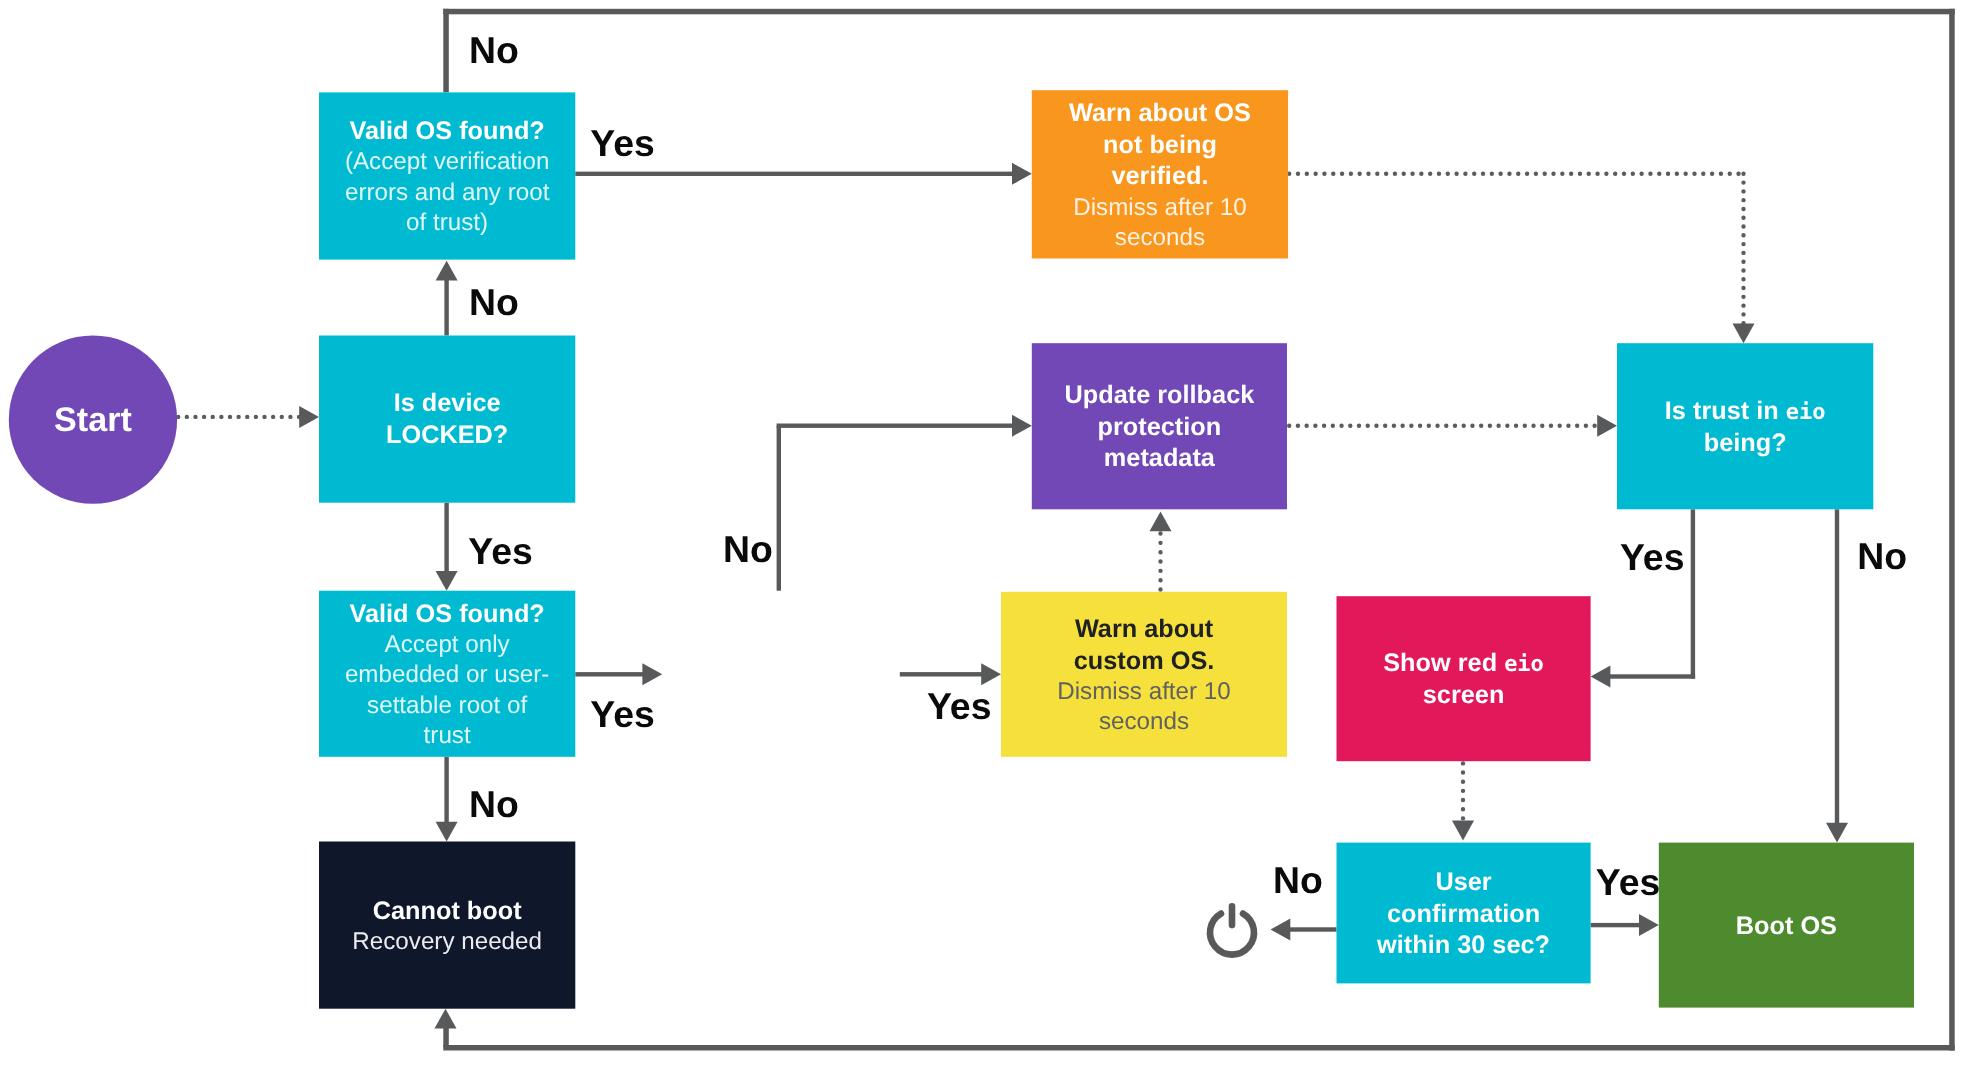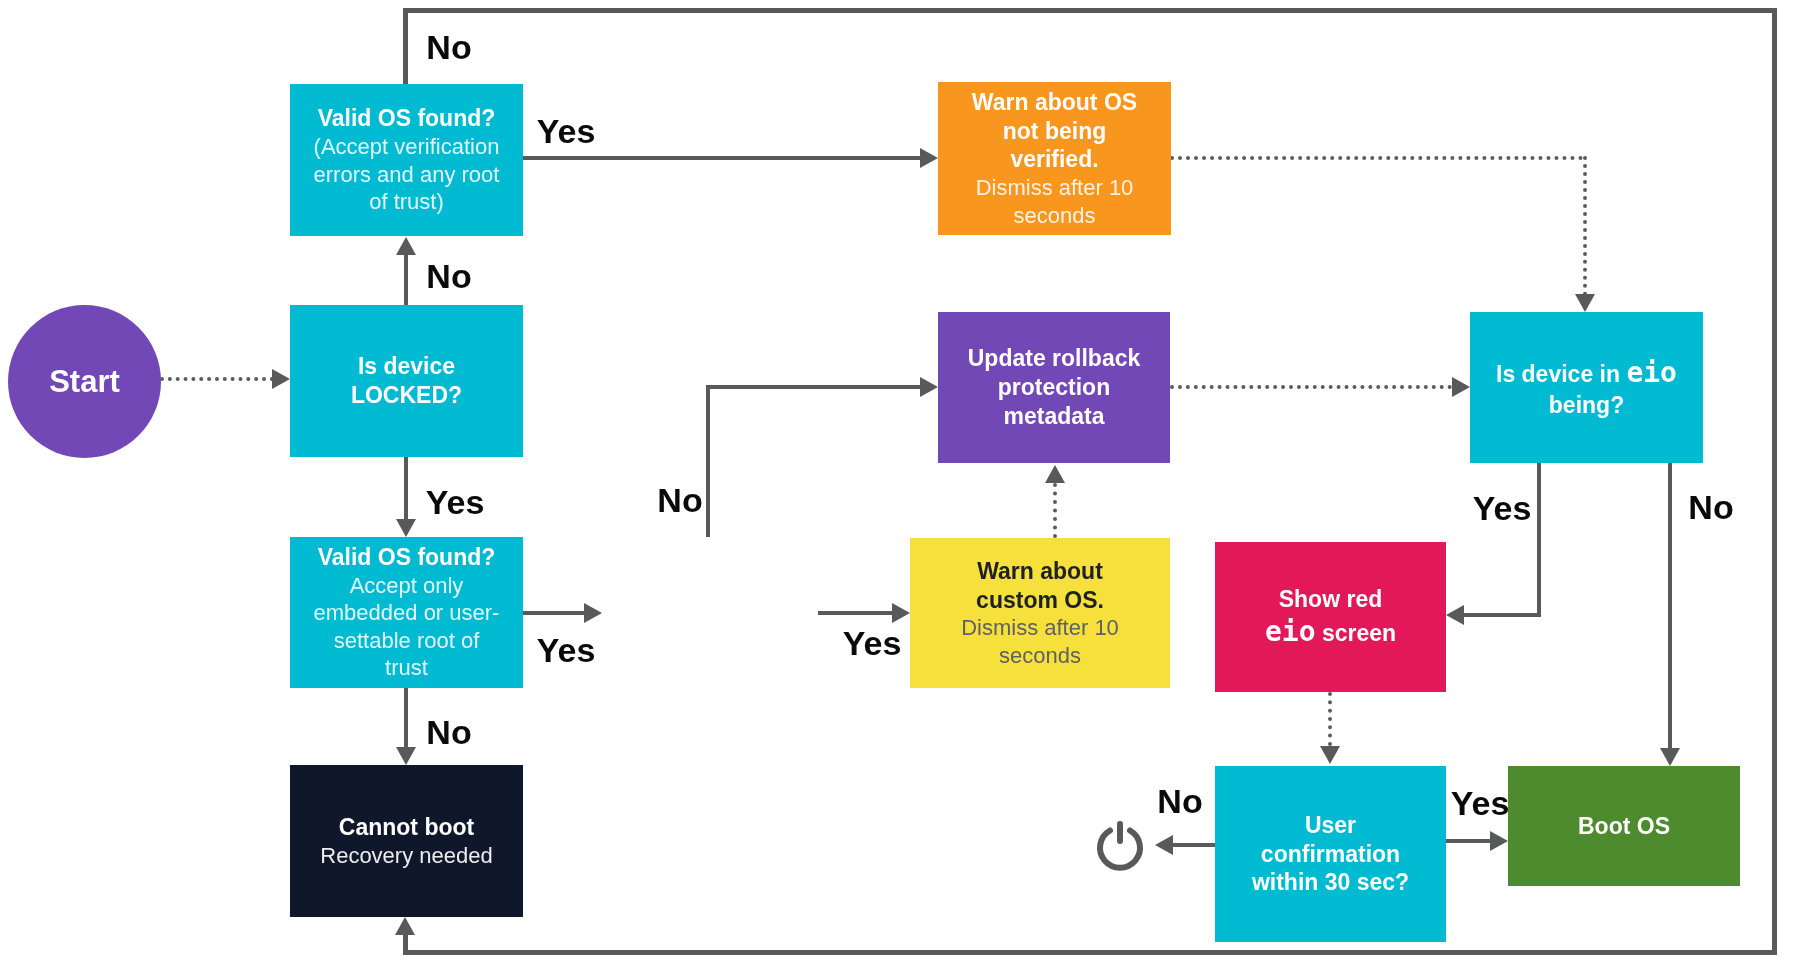--- a/index.html
+++ b/index.html
@@ -7,21 +7,21 @@
           font-family:"Liberation Sans",sans-serif;overflow:hidden;}
   
   .node{position:absolute;display:flex;flex-direction:column;align-items:center;
         justify-content:center;text-align:center;color:#fff;box-sizing:border-box;}
   .node .t{font-weight:700;font-size:23px;line-height:1.26;}
   .node .s{font-weight:400;font-size:22px;line-height:1.25;color:rgba(255,255,255,.88);}
   .node--pink .s{color:rgba(255,255,255,.92);}
   .node--yellow .t{color:#202124;}
   .node--yellow .s{color:#616161;}
   .circle{border-radius:50%;font-size:31px;font-weight:700;}
-  .mono{font-family:"DejaVu Sans Mono",monospace;font-size:28px;}
+  .mono{font-family:"DejaVu Sans Mono",monospace;font-size:20px;}
   .big{font-size:26px;}
   
   .sl{position:absolute;background:#58595B;}
   
   .dh{position:absolute;height:0;border-top:4px dotted #5A5C5E;}
   .dv{position:absolute;width:0;border-left:4px dotted #5A5C5E;}
   
   .ar{position:absolute;width:0;height:0;border:solid transparent;}
   .ar-r{border-width:10px 0 10px 18px;border-left-color:#58595B;}
   .ar-l{border-width:10px 18px 10px 0;border-right-color:#58595B;}
@@ -126,21 +126,21 @@
 
   <div class="node" style="left: 290px; top: 305px; width: 233px; height: 152px; background: rgb(0, 186, 210);">
     <div class="t mw130">Is device LOCKED?</div>
   </div>
 
   <div class="node" style="left: 938px; top: 312px; width: 232px; height: 151px; background: rgb(114, 72, 182);">
     <div class="t mw185">Update rollback protection metadata</div>
   </div>
 
   <div class="node" style="left: 1470px; top: 312px; width: 233px; height: 151px; background: rgb(0, 186, 210);">
-    <div class="t mw190"><span>Is device in </span><span class="mono">eio</span><span> being?</span></div>
+    <div class="t mw190"><span>Is trust in </span><span class="mono">eio</span><span> being?</span></div>
   </div>
 
   <div class="node" style="left: 290px; top: 537px; width: 233px; height: 151px; background: rgb(0, 186, 210);">
     <div class="t">Valid OS found?</div>
     <div class="s mw190">Accept only embedded or user-settable root of trust</div>
   </div>
 
 
   <div class="node node--yellow" style="left: 910px; top: 538px; width: 260px; height: 150px; background: rgb(246, 225, 60);">
     <div class="t mw160">Warn about custom OS.</div>
@@ -149,25 +149,25 @@
 
   <div class="node node--pink" style="left: 1215px; top: 542px; width: 231px; height: 150px; background: rgb(226, 24, 91);">
     <div class="t mw160"><span>Show red </span><span class="mono">eio</span><span> screen</span></div>
   </div>
 
   <div class="node node--pink" style="left: 290px; top: 765px; width: 233px; height: 152px; background: #0f172a;">
     <div class="t">Cannot boot</div>
     <div class="s">Recovery needed</div>
   </div>
 
-  <div class="node" style="left: 1215px; top: 766px; width: 231px; height: 176px; background: rgb(0, 186, 210);">
+  <div class="node" style="left: 1215px; top: 766px; width: 231px; height: 128px; background: rgb(0, 186, 210);">
     <div class="t mw165">User confirmation within 30 sec?</div>
   </div>
 
-  <div class="node" style="left: 1508px; top: 766px; width: 232px; height: 120px; background: rgb(78, 138, 46);">
+  <div class="node" style="left: 1508px; top: 766px; width: 232px; height: 150px; background: rgb(78, 138, 46);">
     <div class="t big">Boot OS</div>
   </div>
 
   <div style="position:absolute;left:1092px;top:817px;width:56px;height:56px;">
     <svg width="56" height="56" viewBox="0 0 56 56" aria-hidden="true">
       <path d="M28 7 v17" fill="none" stroke="#58595B" stroke-width="6" stroke-linecap="round"></path>
       <path d="M18 13.5 a 20 20 0 1 0 20 0" fill="none" stroke="#58595B" stroke-width="6" stroke-linecap="round"></path>
     </svg>
   </div>
 

